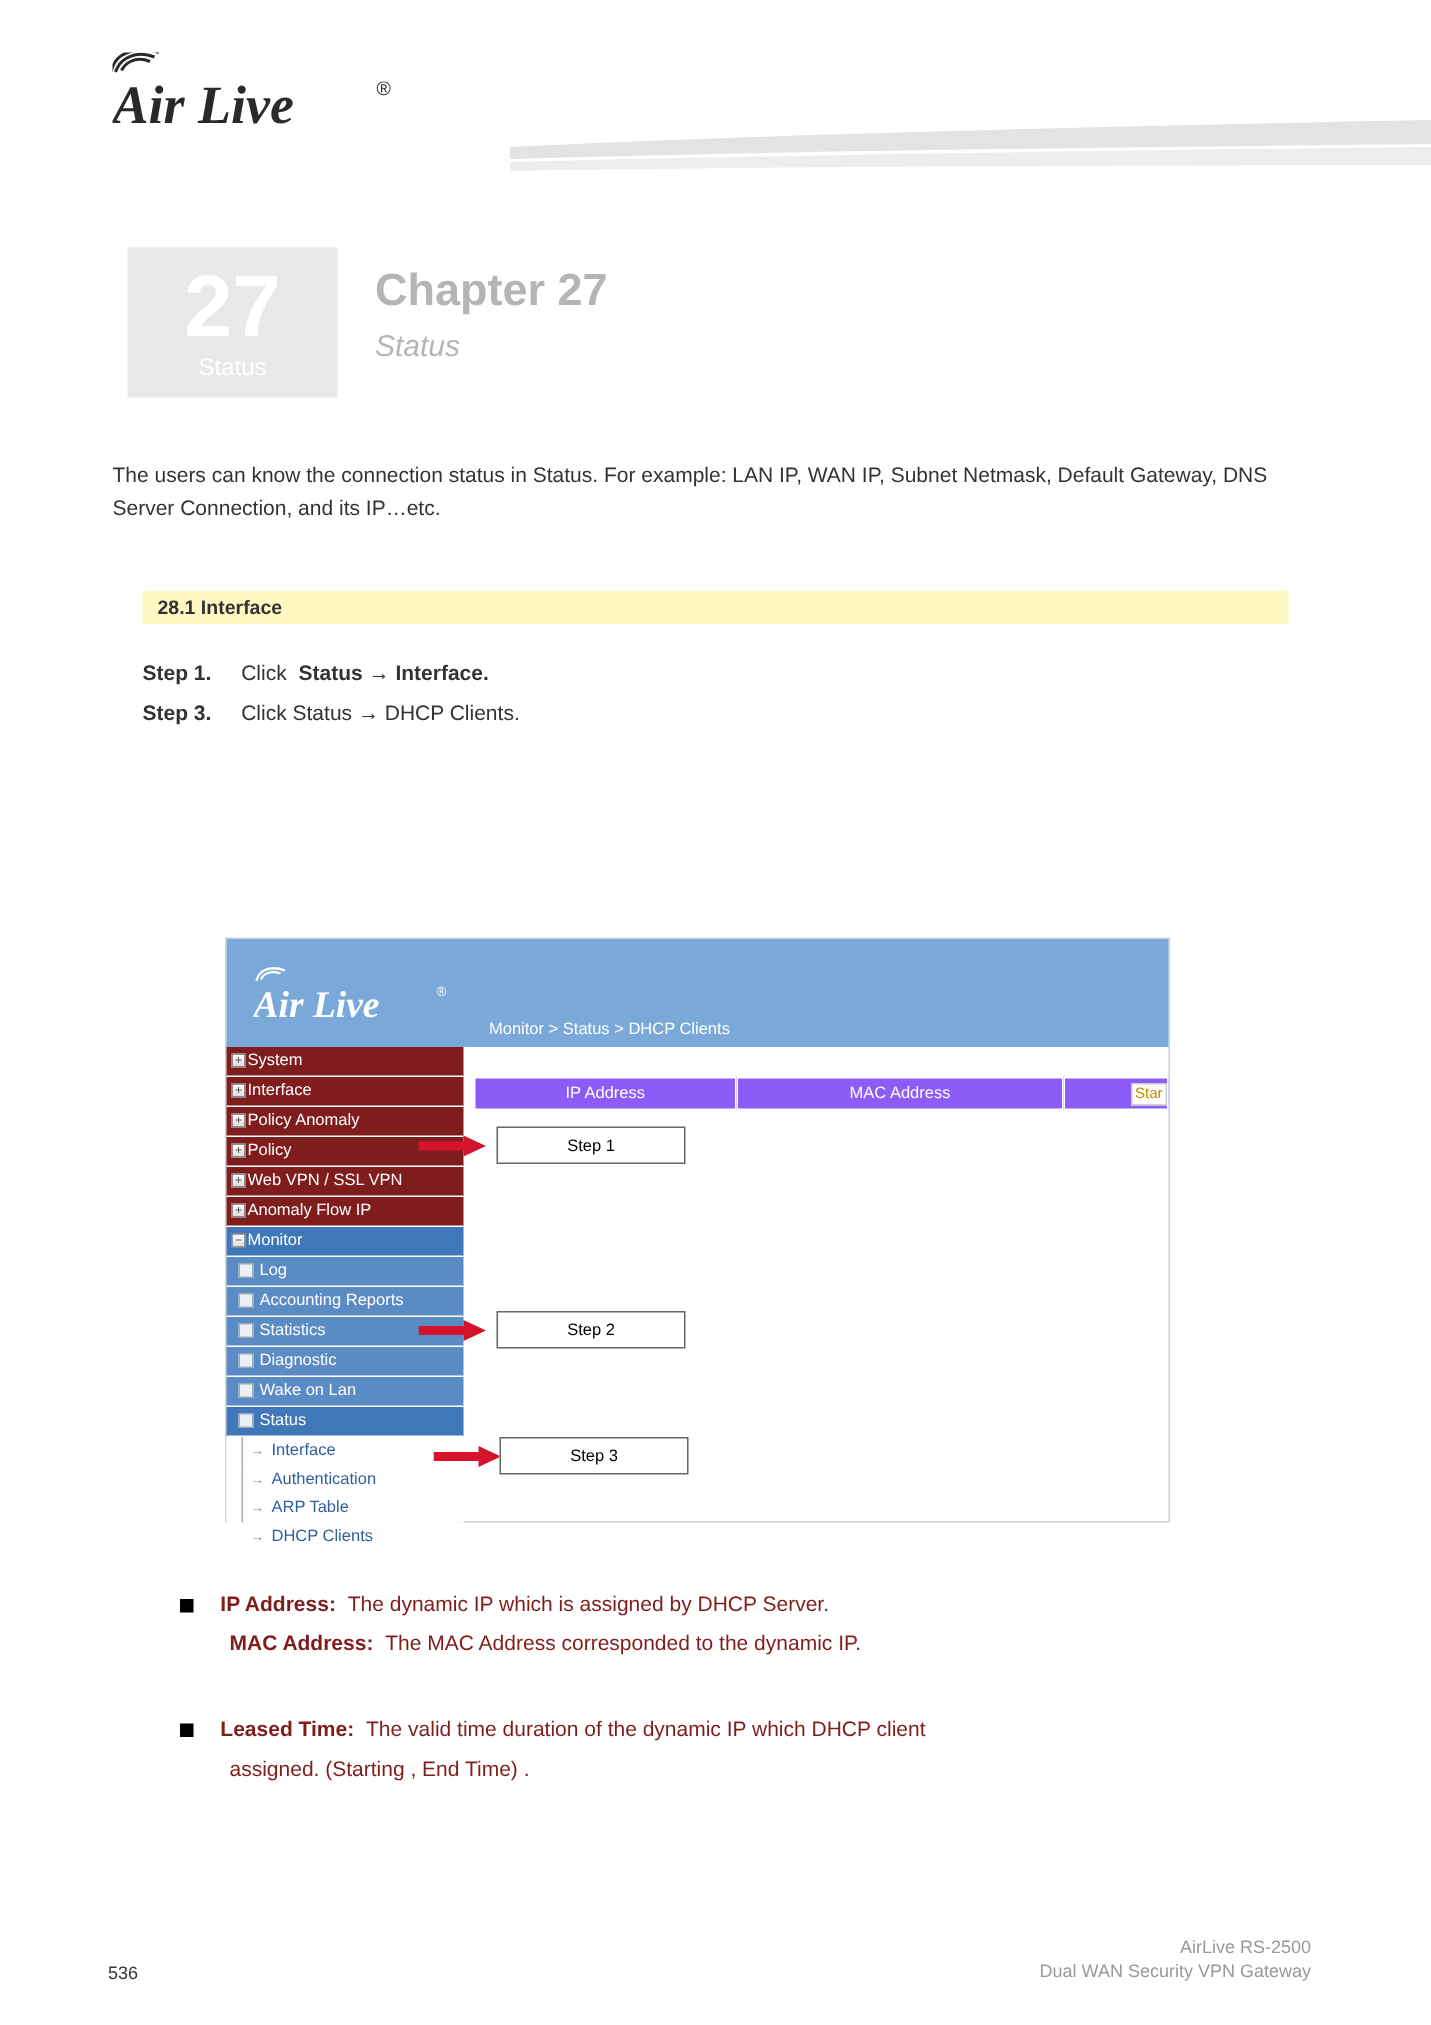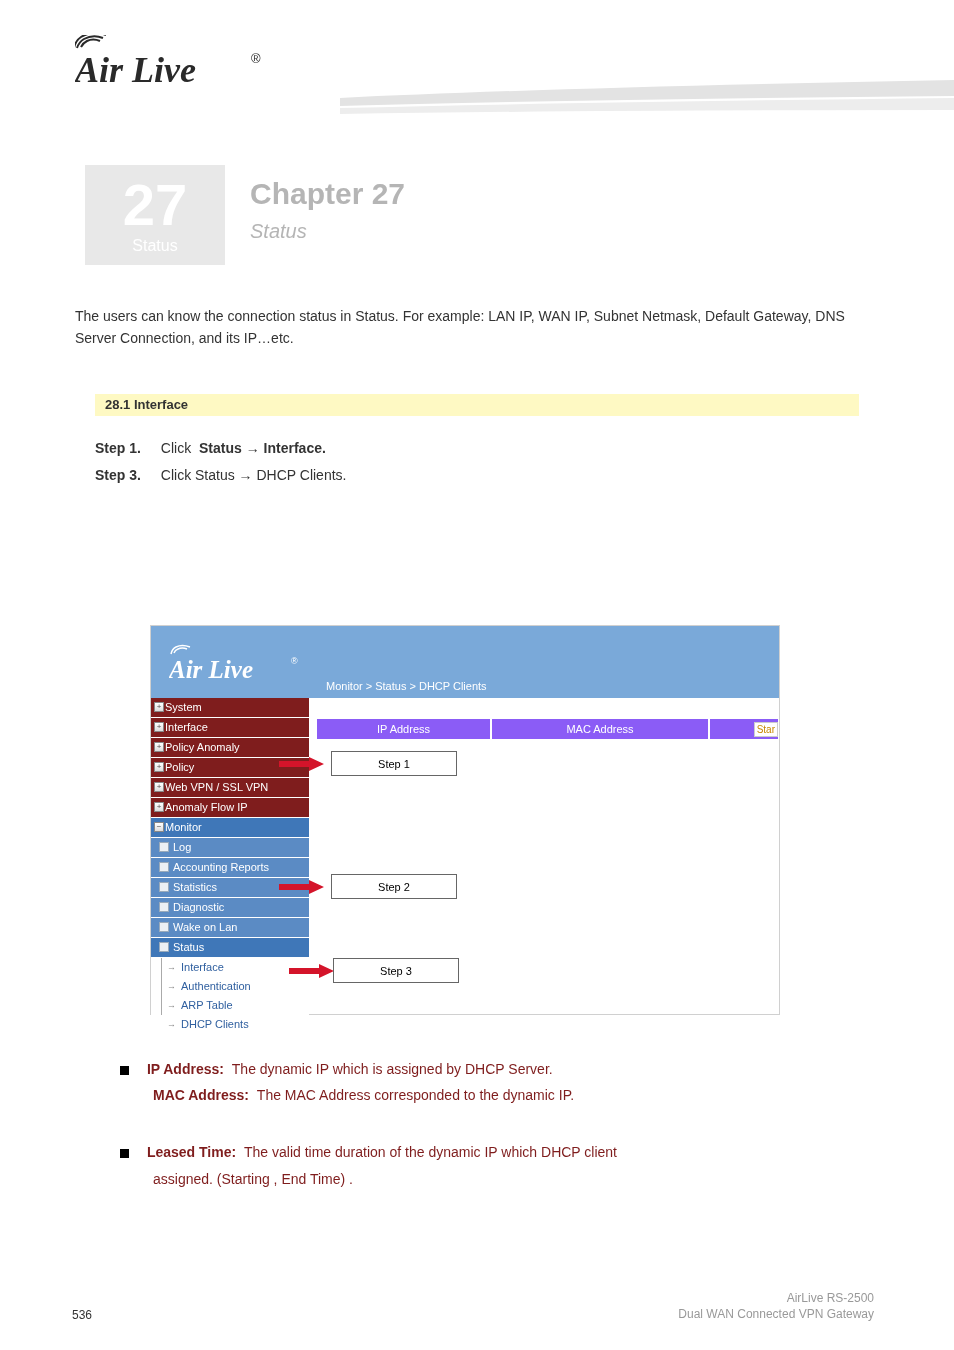--- a/index.html
+++ b/index.html
@@ -427,14 +427,14 @@
   <strong>Leased Time:</strong>
   <span style="margin-left:4px;">The valid time duration of the dynamic IP which DHCP client</span>
 </div>
 <div class="bullet-row" style="top:1167px; left:153px;">
   <span>assigned. (Starting , End Time) .</span>
 </div>
 
 <div class="page-num">536</div>
 <div class="footer-model">
   <div>AirLive RS-2500</div>
-  <div>Dual WAN Connected VPN Gateway</div>
+  <div>Dual WAN Security VPN Gateway</div>
 </div>
 
 </body></html>

